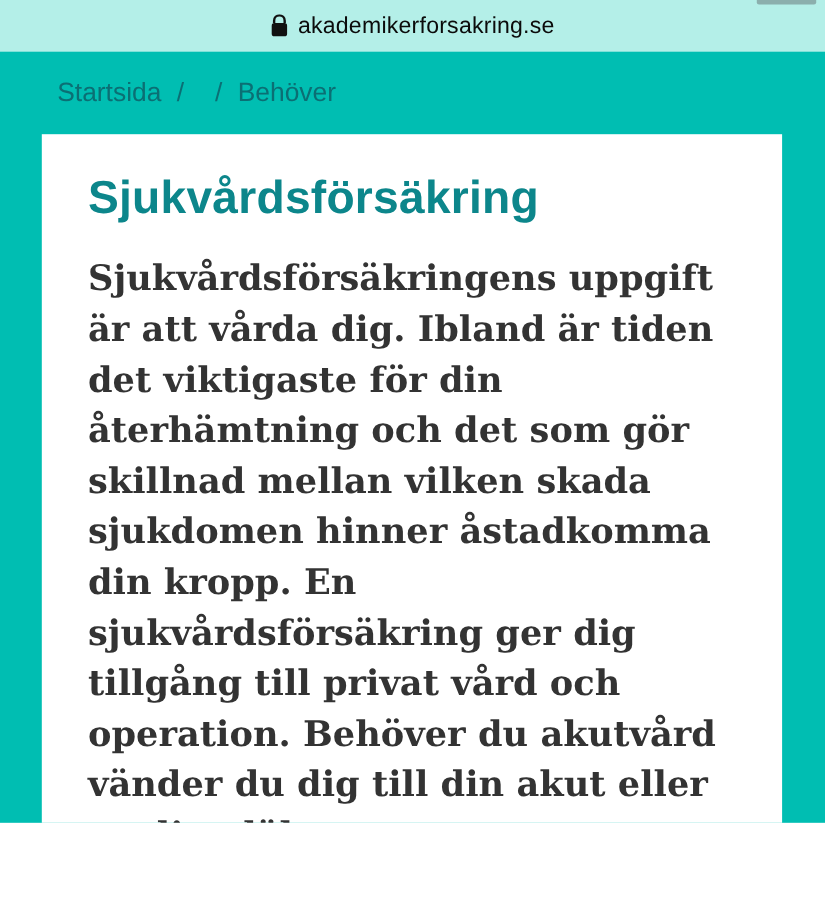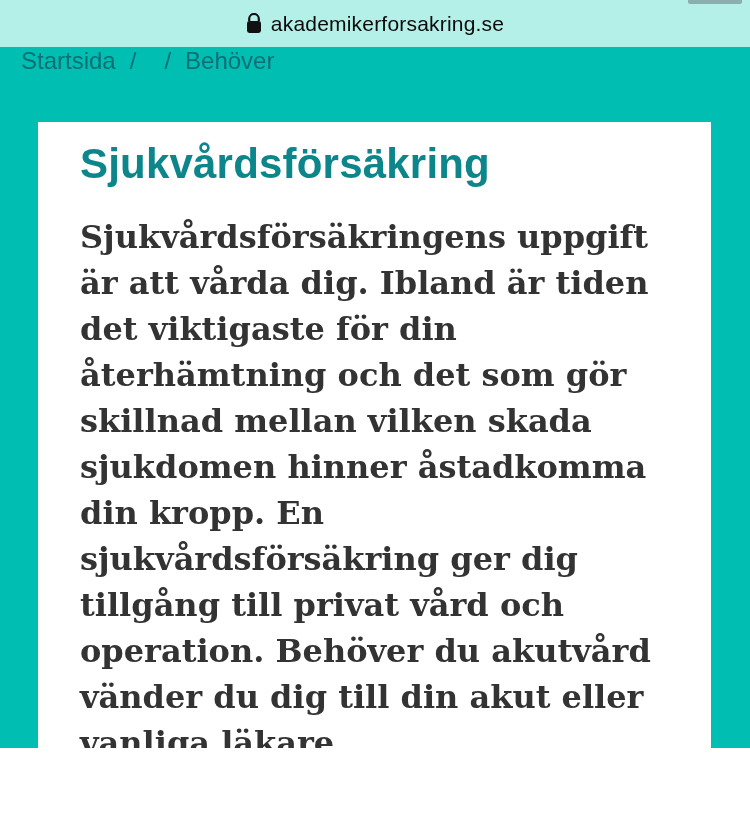--- a/index.html
+++ b/index.html
@@ -41,22 +41,22 @@
     height: 4px;
     border-radius: 0 0 2px 2px;
     background: #6f8486;
     opacity: 0.6;
   }
 
   
   .breadcrumb {
     height: 75px;
     display: flex;
-    align-items: flex-start;
-    padding-left: 21px;
+    align-items: center;
+    padding-left: 52px;
     font-size: 24px;
     color: #0b6f74;
     flex: 0 0 auto;
     border-radius: 23px;
   }
   .breadcrumb a {
     color: #0b6f74;
     text-decoration: none;
     cursor: pointer;
   }
@@ -65,21 +65,21 @@
   
   .card {
     flex: 1 1 auto;
     margin-left: 38px;
     margin-right: 39px;
     background: #ffffff;
     padding: 0 30px 0 42px;
     overflow: hidden;
   }
   .card h1 {
-    margin-top: 18px;
+    margin-top: 34px;
     margin-bottom: 26px;
     font-family: "Liberation Sans", sans-serif;
     font-weight: bold;
     font-size: 42px;
     line-height: 1.15;
     color: #0c868b;
     letter-spacing: 0.2px;
   }
   .card p {
     font-family: "DejaVu Serif", serif;

